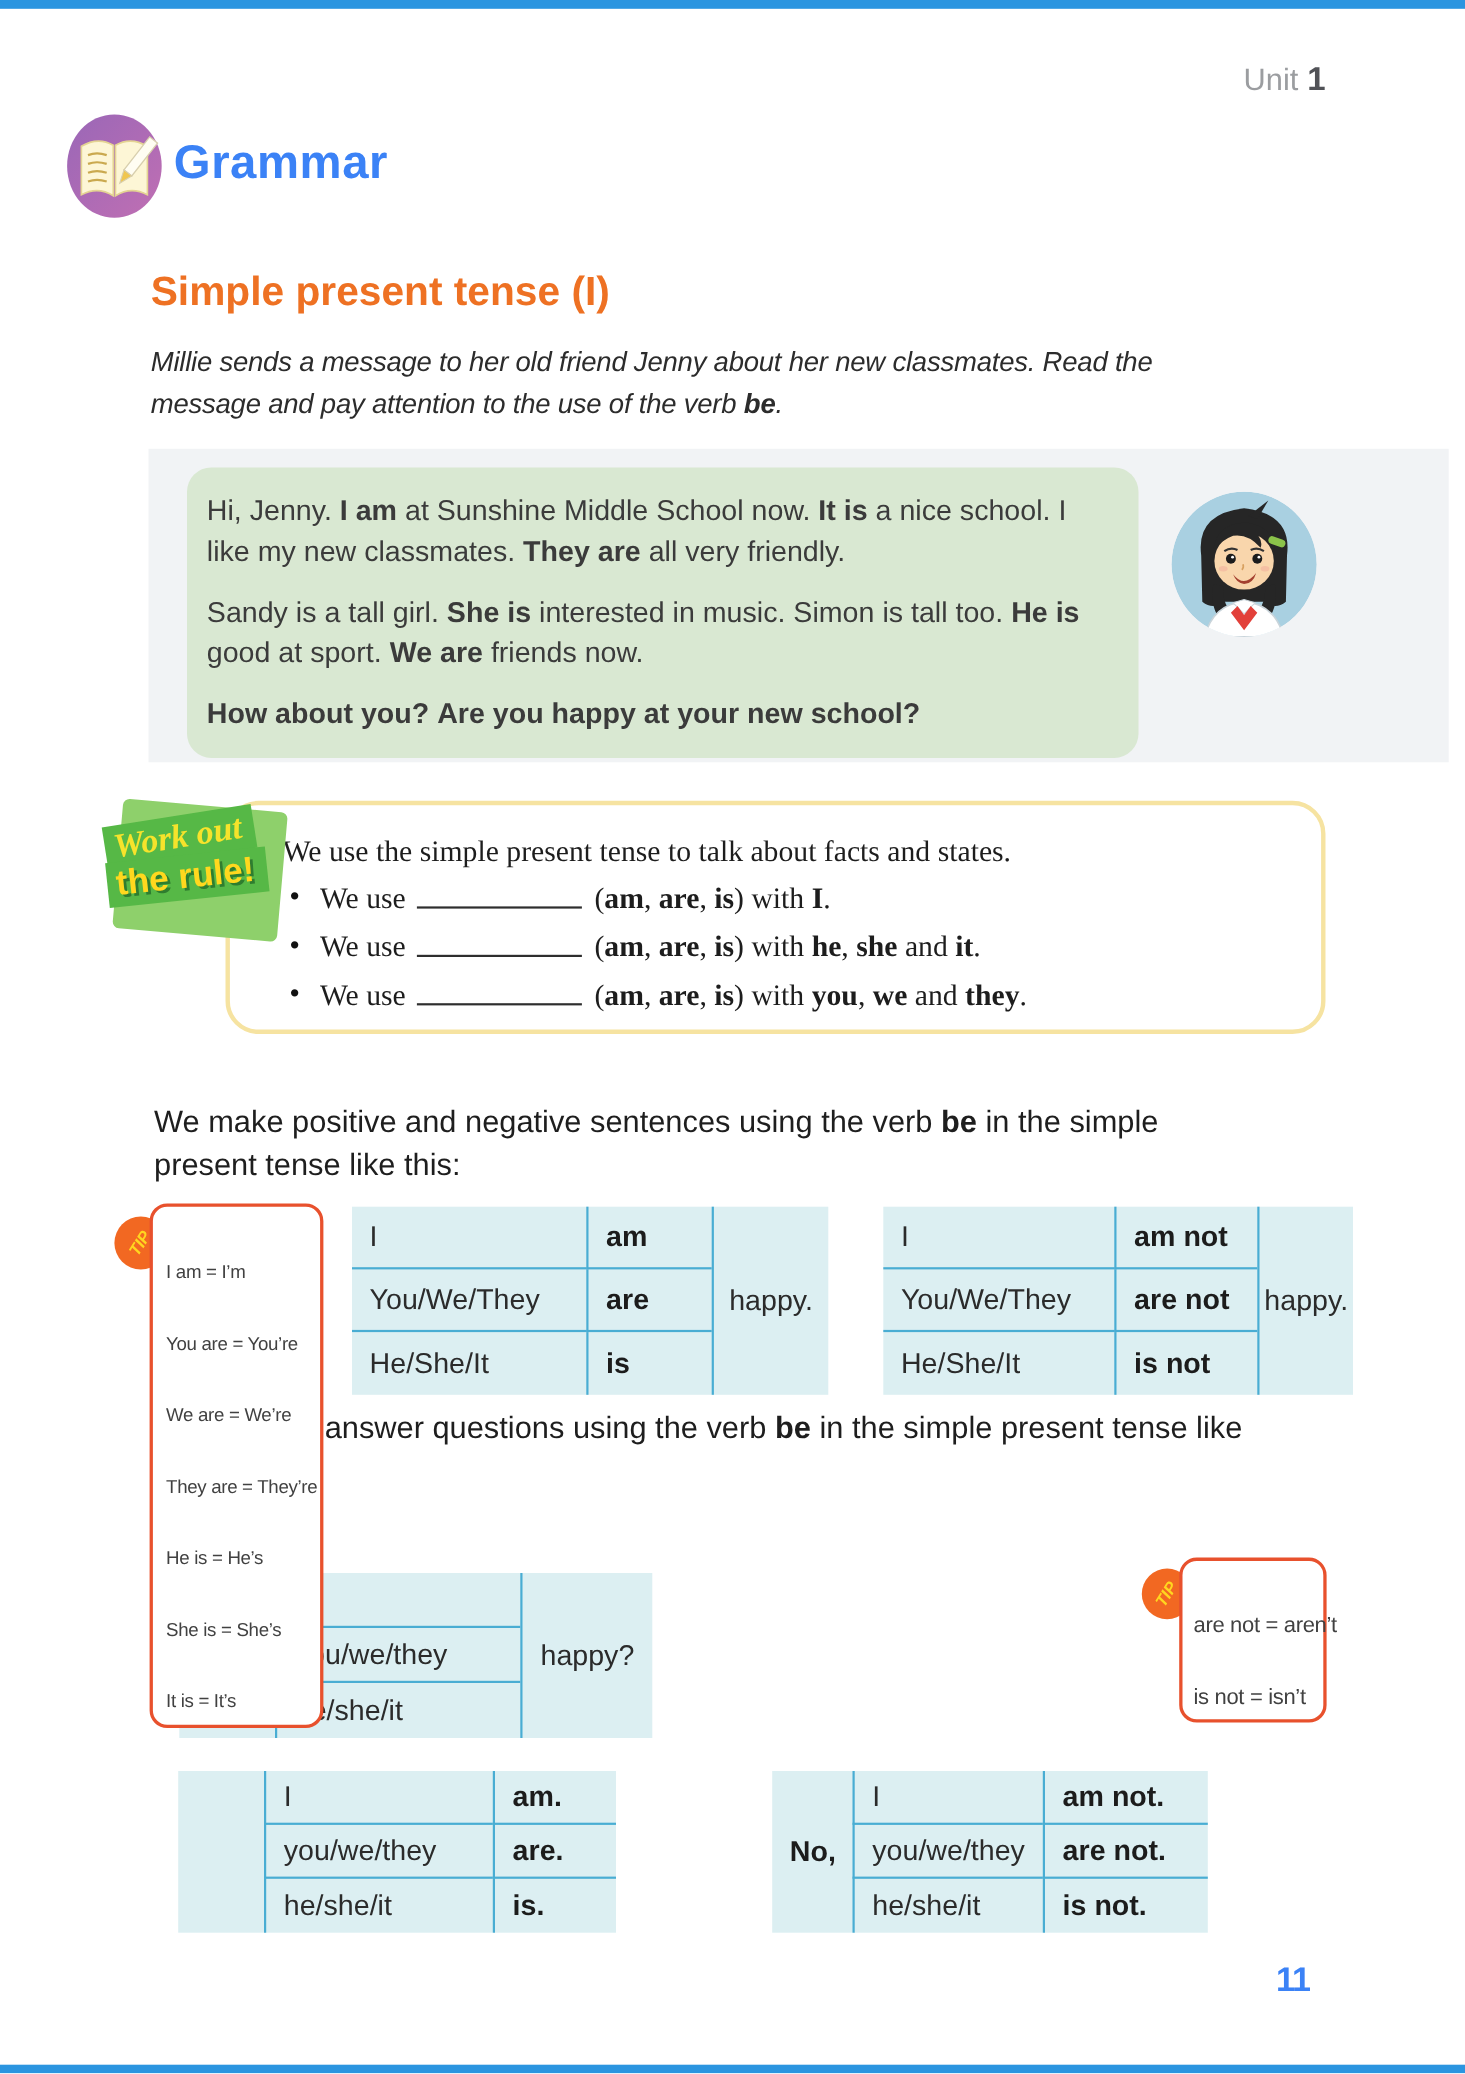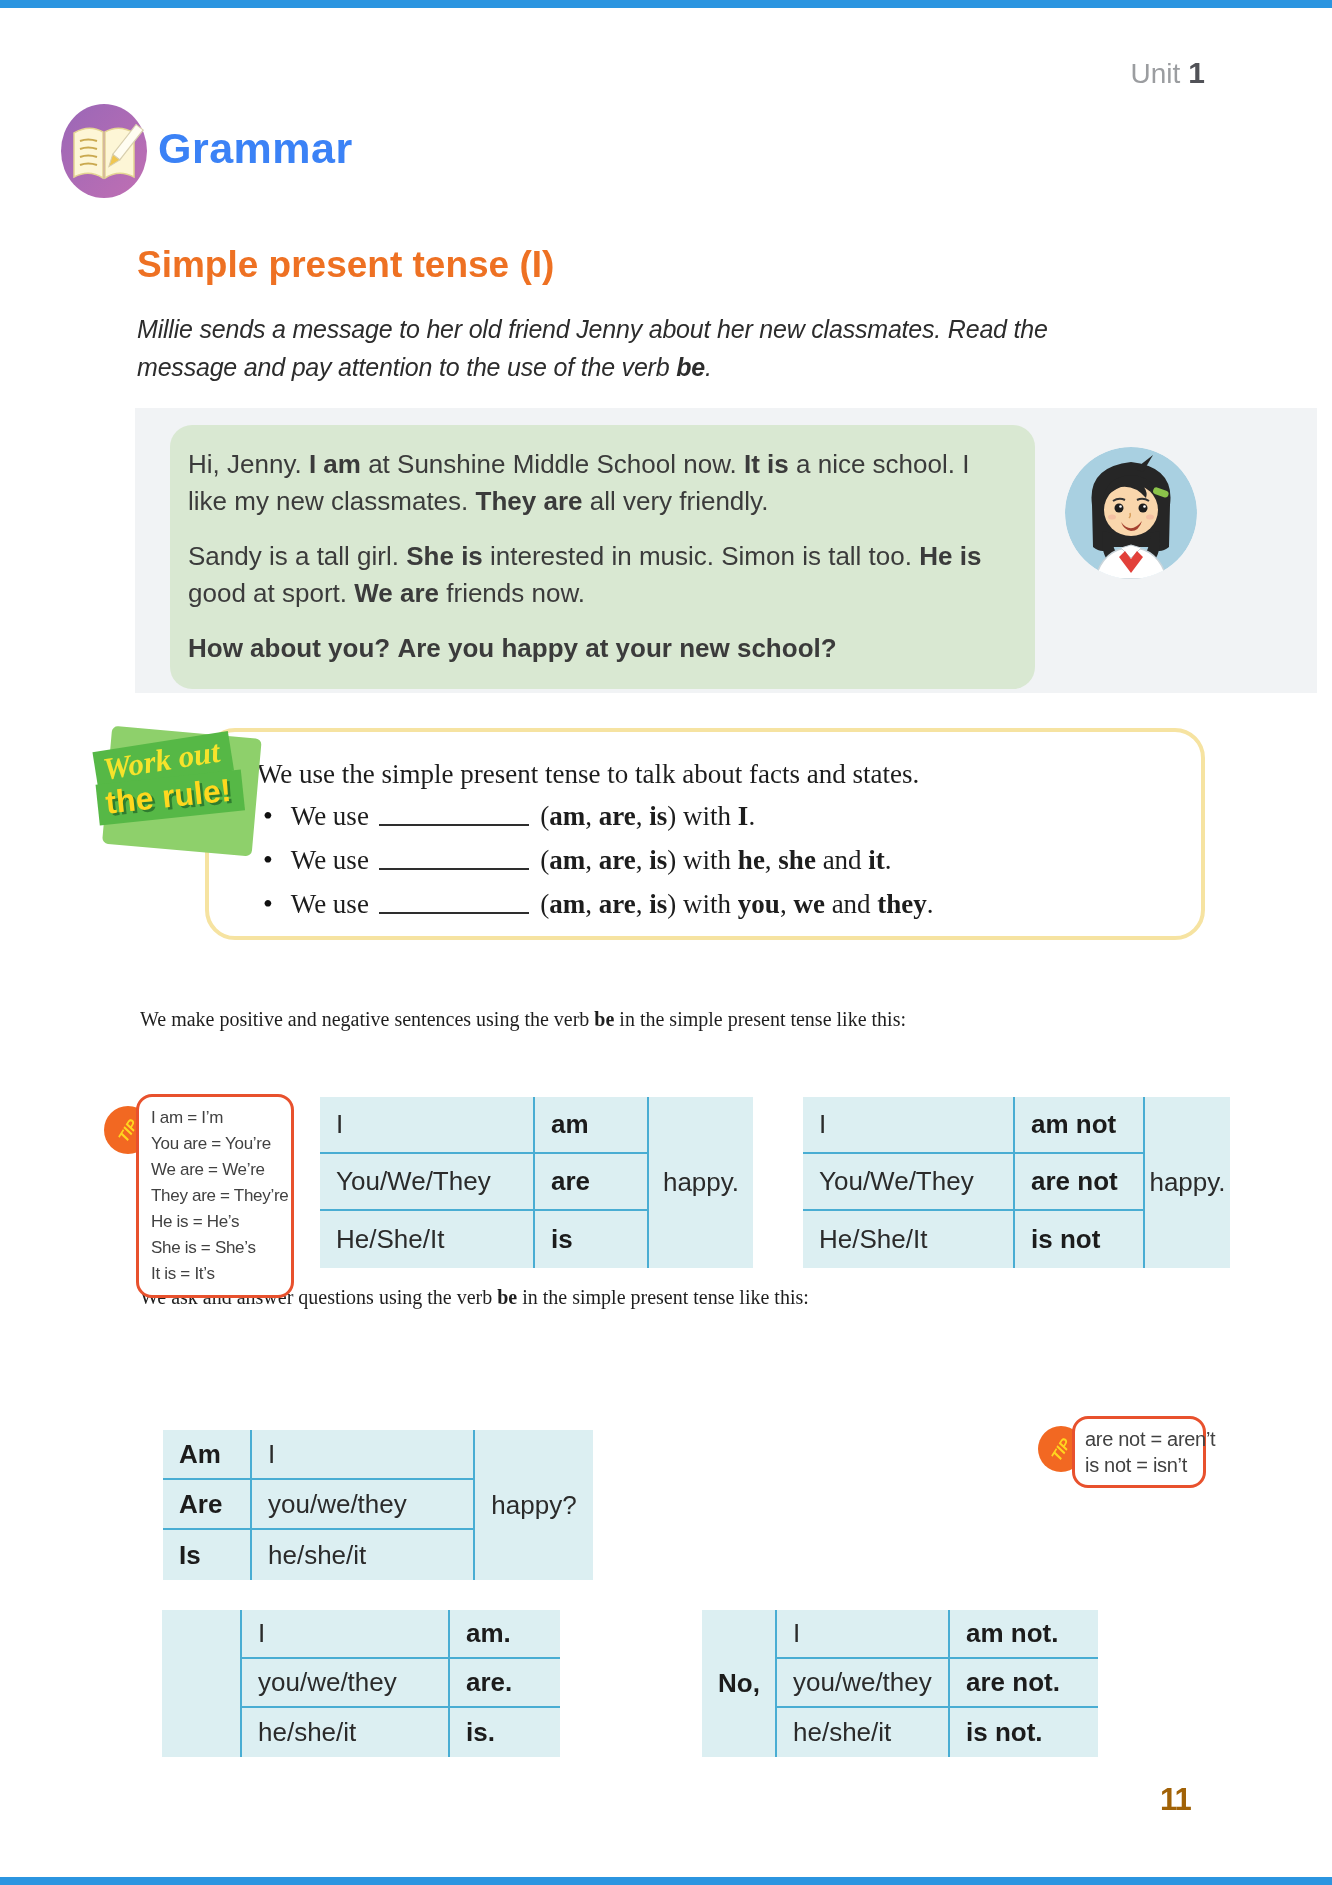--- a/index.html
+++ b/index.html
@@ -38,30 +38,30 @@
   .rulebox{position:absolute;left:205px;top:728px;width:1000px;height:212px;box-sizing:border-box;
            border:4px solid #f6e3a1;border-radius:30px;background:#fff;
            font-family:"Liberation Serif",serif;font-size:27px;color:#1d1d1d;
            padding:22px 20px 0 48px;}
   .rule-intro{height:40px;display:flex;align-items:center;}
   .rule-bullet{height:44px;display:flex;align-items:center;}
   .rule-bullet::before{content:"•";font-size:28px;margin:0 18px 0 6px;color:#111;}
   .blank{display:inline-block;width:150px;height:.9em;border-bottom:2px solid #2e2e2e;margin:0 5px 0 3px;}
 
   
-  .para{position:absolute;font-family:Liberation Serif, serif;font-size:20px;line-height:39px;color:#1e1e1e;}
+  .para{position:absolute;font-family:Liberation Sans, sans-serif;font-size:28px;line-height:39px;color:#1e1e1e;}
   .para.p1{left:140px;top:1000px;width:960px;}
   .para.p2{left:140px;top:1278px;width:1010px;}
 
   
   .tip-circle{position:absolute;border-radius:50%;background:#f26822;display:flex;align-items:center;justify-content:center;z-index:1;}
   .tip-circle span{display:inline-block;transform:rotate(-58deg);font-style:italic;font-weight:bold;font-size:15px;color:#ffd61f;}
   .tip-box{position:absolute;background:#fff;border:3px solid #e8512d;border-radius:16px;z-index:2;
            color:#414141;letter-spacing:-.3px;}
-  .tip-box .line{white-space:nowrap;}
+  .tip-box .line{white-space:nowrap;margin-top:39px;}
   .tip-left-circle{left:104px;top:1106px;width:48px;height:48px;}
   .tip-left-box{left:136px;top:1094px;width:158px;box-sizing:border-box;padding:8px 4px 8px 12px;font-size:17px;line-height:26px;}
   .tip-right-circle{left:1038px;top:1426px;width:46px;height:46px;}
   .tip-right-box{left:1072px;top:1416px;width:134px;box-sizing:border-box;padding:7px 4px 7px 10px;font-size:20px;line-height:26px;}
 
   
   .tbl{position:absolute;display:grid;background:#dceff2;font-size:26px;color:#2b2b2b;}
   .tbl .c{display:flex;align-items:center;padding-left:16px;box-sizing:border-box;}
   .tbl .bold{font-weight:bold;color:#1c1c1c;}
   .tbl .vb{border-left:2px solid #49add3;}
@@ -75,21 +75,21 @@
   .tbl.q{left:163px;top:1430px;grid-template-columns:87px 223px 120px;grid-template-rows:50px 50px 50px;
            grid-template-areas:"v1 s1 c" "v2 s2 c" "v3 s3 c";}
   .tbl.yes{left:162px;top:1610px;grid-template-columns:78px 208px 112px;grid-template-rows:49px 49px 49px;
            grid-template-areas:"l s1 v1" "l s2 v2" "l s3 v3";}
   .tbl.no{left:702px;top:1610px;grid-template-columns:73px 173px 150px;grid-template-rows:49px 49px 49px;
            grid-template-areas:"l s1 v1" "l s2 v2" "l s3 v3";}
   .a-s1{grid-area:s1}.a-s2{grid-area:s2}.a-s3{grid-area:s3}
   .a-v1{grid-area:v1}.a-v2{grid-area:v2}.a-v3{grid-area:v3}
   .a-c{grid-area:c}.a-l{grid-area:l;padding-left:13px;}
 
-  .page-number{position:absolute;left:1160px;top:1782px;font-size:31px;font-weight:bold;color:#a16207;letter-spacing:-1px;}
+  .page-number{position:absolute;left:1160px;top:1782px;font-size:31px;font-weight:bold;color:#3b82f6;letter-spacing:-1px;}
 </style>
 </head>
 <body>
 
 <div class="page">
 
   <div class="edge-bar top"></div>
 
   <div class="unit"><span>Unit</span><b>1</b></div>
 

